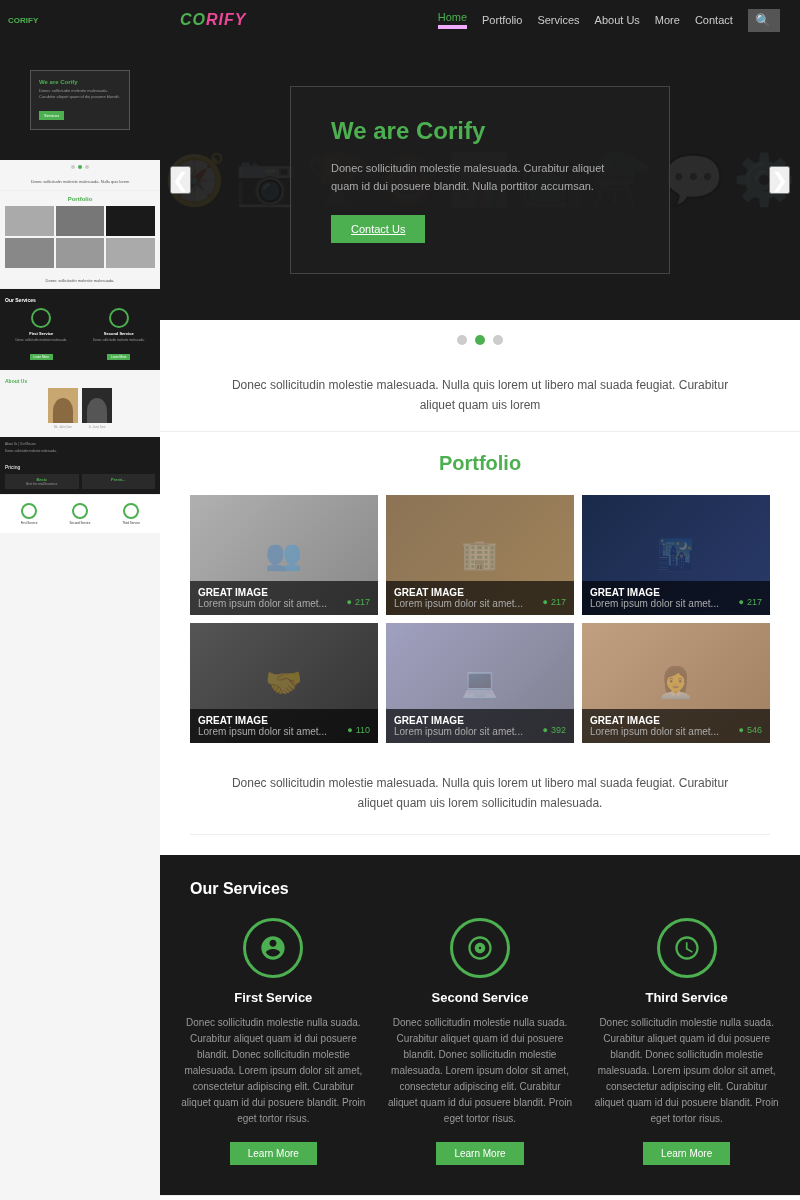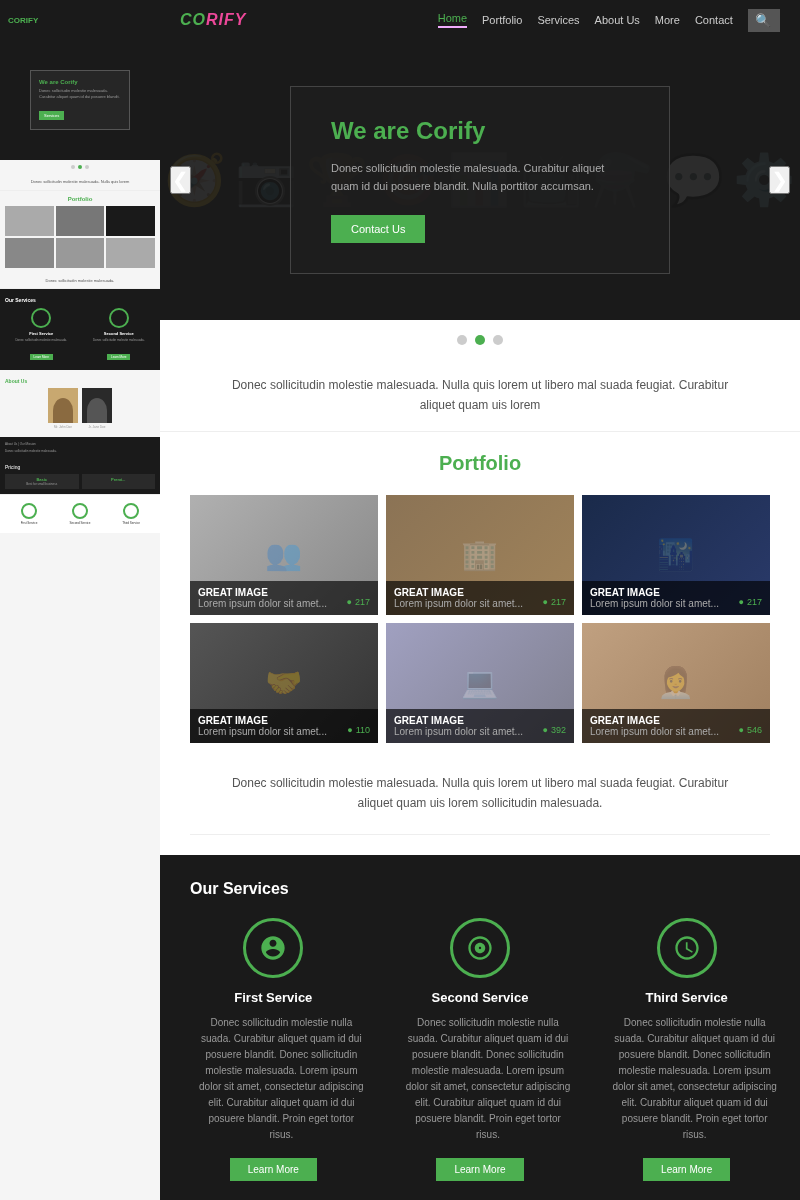--- a/index.html
+++ b/index.html
@@ -9,30 +9,30 @@
     .page-wrapper { display: flex; width: 800px; }
     .left-strip { width: 160px; background: #f5f5f5; flex-shrink: 0; }
     .main-content { flex: 1; }
 
     
     .main-header { background: #1a1a1a; display: flex; align-items: center; justify-content: space-between; padding: 0 20px; height: 40px; }
     .header-logo { color: #4caf50; font-weight: bold; font-size: 16px; letter-spacing: 1px; }
     .header-logo span { color: #fff; font-style: italic; }
     .header-nav { display: flex; gap: 15px; align-items: center; }
     .header-nav a { color: #ccc; font-size: 11px; text-decoration: none; }
-    .header-nav a.active { color: #4caf50; border-bottom: 2px solid #f0abfc; padding-bottom: 2px; }
+    .header-nav a.active { color: #4caf50; border-bottom: 4px solid #f0abfc; padding-bottom: 2px; }
     .search-icon { color: #fff; font-size: 13px; background: #555; padding: 4px 8px; }
 
     
     .hero { background: #1a1a1a; position: relative; height: 280px; display: flex; align-items: center; justify-content: center; overflow: hidden; }
     .hero-bg-icons { position: absolute; top: 0; left: 0; width: 100%; height: 100%; opacity: 0.08; display: flex; flex-wrap: wrap; align-items: center; justify-content: space-around; font-size: 50px; color: #fff; pointer-events: none; }
     .hero-card { background: rgba(30,30,30,0.85); border: 1px solid #444; width: 380px; padding: 30px 40px; position: relative; }
     .hero-title { color: #4caf50; font-size: 24px; font-weight: bold; margin-bottom: 15px; }
     .hero-text { color: #aaa; font-size: 11px; line-height: 1.6; margin-bottom: 20px; }
-    .hero-btn { background: #4caf50; color: #fff; border: none; padding: 8px 20px; font-size: 11px; cursor: pointer; }
+    .hero-btn { background: #4caf50; color: #fff; border: none; padding: 8px 20px; font-size: 11px; cursor: pointer; text-decoration: underline; }
     .hero-arrow { position: absolute; top: 50%; transform: translateY(-50%); color: #fff; font-size: 20px; cursor: pointer; }
     .hero-arrow.left { left: 10px; }
     .hero-arrow.right { right: 10px; }
 
     
     .dots { display: flex; justify-content: center; gap: 8px; padding: 15px 0; }
     .dot { width: 10px; height: 10px; border-radius: 50%; background: #ccc; }
     .dot.active { background: #4caf50; }
 
     
@@ -50,21 +50,21 @@
     .portfolio-outro { text-align: center; color: #555; font-size: 12px; line-height: 1.7; padding: 10px 40px 20px; border-bottom: 1px solid #eee; }
 
     
     .services-dark { background: #1a1a1a; padding: 25px 20px 30px; }
     .services-title { color: #fff; font-size: 16px; font-weight: bold; margin-bottom: 20px; padding-left: 10px; }
     .services-grid { display: grid; grid-template-columns: repeat(3, 1fr); gap: 20px; }
     .service-card { text-align: center; }
     .service-icon { width: 60px; height: 60px; border-radius: 50%; border: 3px solid #4caf50; display: flex; align-items: center; justify-content: center; margin: 0 auto 12px; background: transparent; }
     .service-icon svg { fill: #4caf50; width: 28px; height: 28px; }
     .service-name { color: #fff; font-size: 13px; font-weight: bold; margin-bottom: 10px; }
-    .service-desc { color: #999; font-size: 10px; line-height: 1.6; margin-bottom: 15px; margin-left: 16px; }
+    .service-desc { color: #999; font-size: 10px; line-height: 1.6; margin-bottom: 15px; }
     .service-btn { background: #4caf50; color: #fff; border: none; padding: 6px 18px; font-size: 10px; cursor: pointer; }
 
     
     .services-white { background: #fff; padding: 25px 20px 20px; border-top: 1px solid #eee; }
 
     
     .strip-header { background: #1a1a1a; height: 40px; display: flex; align-items: center; padding: 0 8px; }
     .strip-logo { color: #4caf50; font-size: 8px; font-weight: bold; }
     .strip-hero { background: #1a1a1a; height: 120px; display: flex; align-items: center; justify-content: center; padding: 10px; }
     .strip-hero-card { background: rgba(40,40,40,0.9); border: 1px solid #555; padding: 8px; width: 100px; }

